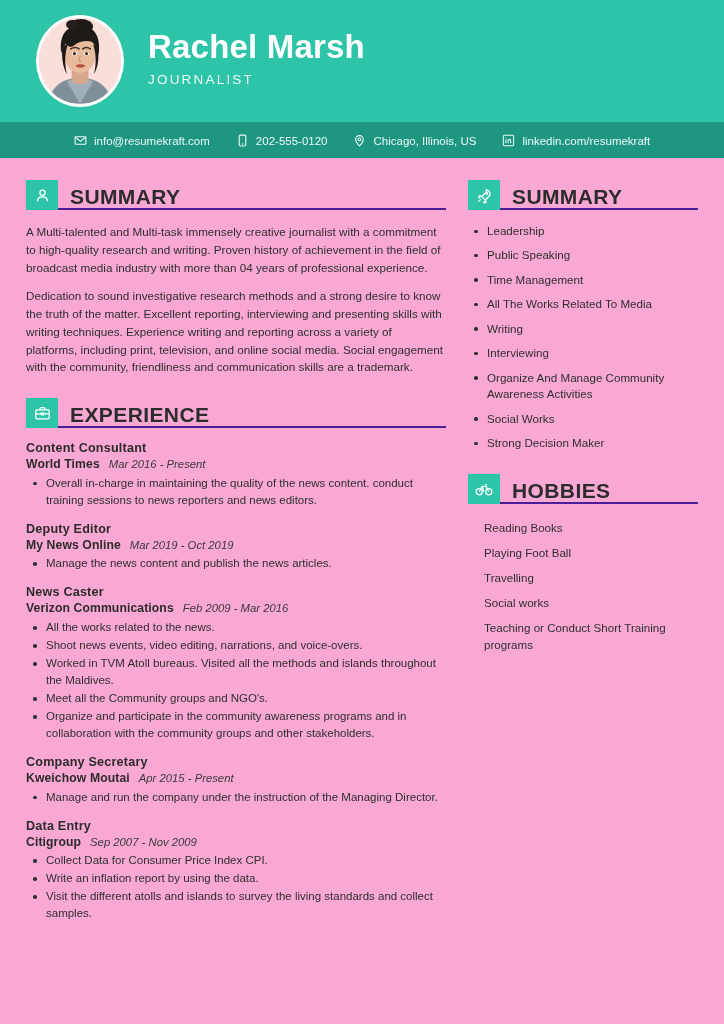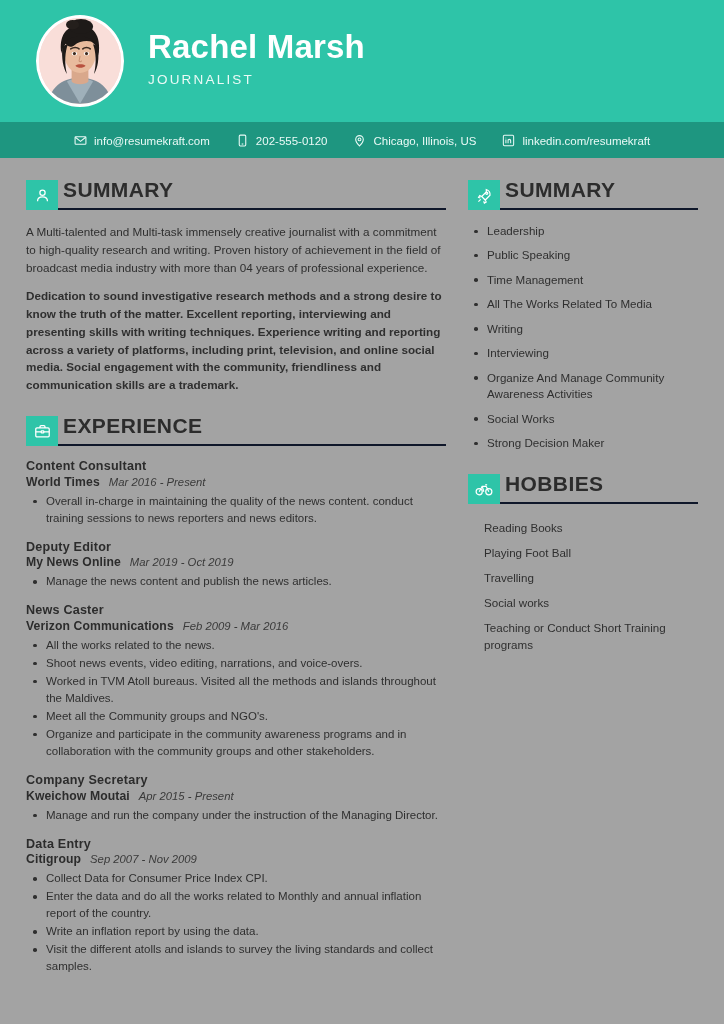--- a/index.html
+++ b/index.html
@@ -8,21 +8,21 @@
     width: 724px;
     height: 1024px;
     background: #ffffff;
     font-family: "Liberation Sans", sans-serif;
     overflow: hidden;
   }
 
   .page {
     width: 724px;
     height: 1024px;
-    background: #a3a3a3;
+    background: #f9a8d4;
     position: relative;
     display: flex;
     flex-direction: column;
   }
 
   
   .header {
     background: #2ec4a8;
     height: 122px;
     display: flex;
@@ -109,44 +109,44 @@
     align-items: center;
     justify-content: center;
     flex-shrink: 0;
   }
 
   .sec-badge svg { display: block; }
 
   .sec-title-wrap {
     flex: 1;
     display: flex;
-    align-items: flex-start;
-    border-bottom: 2px solid #0f172a;
-    padding-left: 5px;
+    align-items: flex-end;
+    border-bottom: 2px solid #4c1d95;
+    padding-left: 12px;
   }
 
   .sec-title {
     font-size: 21px;
     font-weight: bold;
     color: #2c2c2c;
     letter-spacing: 0.4px;
     line-height: 1;
     position: relative;
     top: -1px;
   }
 
   
   .para {
     font-size: 11.7px;
     line-height: 1.52;
     color: #2f2f2f;
     margin-bottom: 11px;
     text-align: left;
   }
-  .para:last-child { margin-bottom: 0; font-weight: bold; }
+  .para:last-child { margin-bottom: 0; }
 
   .section { margin-bottom: 22px; }
 
   
   .job { margin-bottom: 13px; }
   .job:last-child { margin-bottom: 0; }
 
   .job-title {
     font-size: 12.6px;
     font-weight: bold;
@@ -413,21 +413,20 @@
           </div>
 
           <div class="job">
             <div class="job-title">Data Entry</div>
             <div class="job-meta">
               <span class="job-company">Citigroup</span>
               <span class="job-dates">Sep 2007 - Nov 2009</span>
             </div>
             <ul class="bullets">
               <li>Collect Data for Consumer Price Index CPI.</li>
-              <li>Enter the data and do all the works related to Monthly and annual inflation report of the country.</li>
               <li>Write an inflation report by using the data.</li>
               <li>Visit the different atolls and islands to survey the living standards and collect samples.</li>
             </ul>
           </div>
 
         </div>
       </div>
 
     </div>
 

